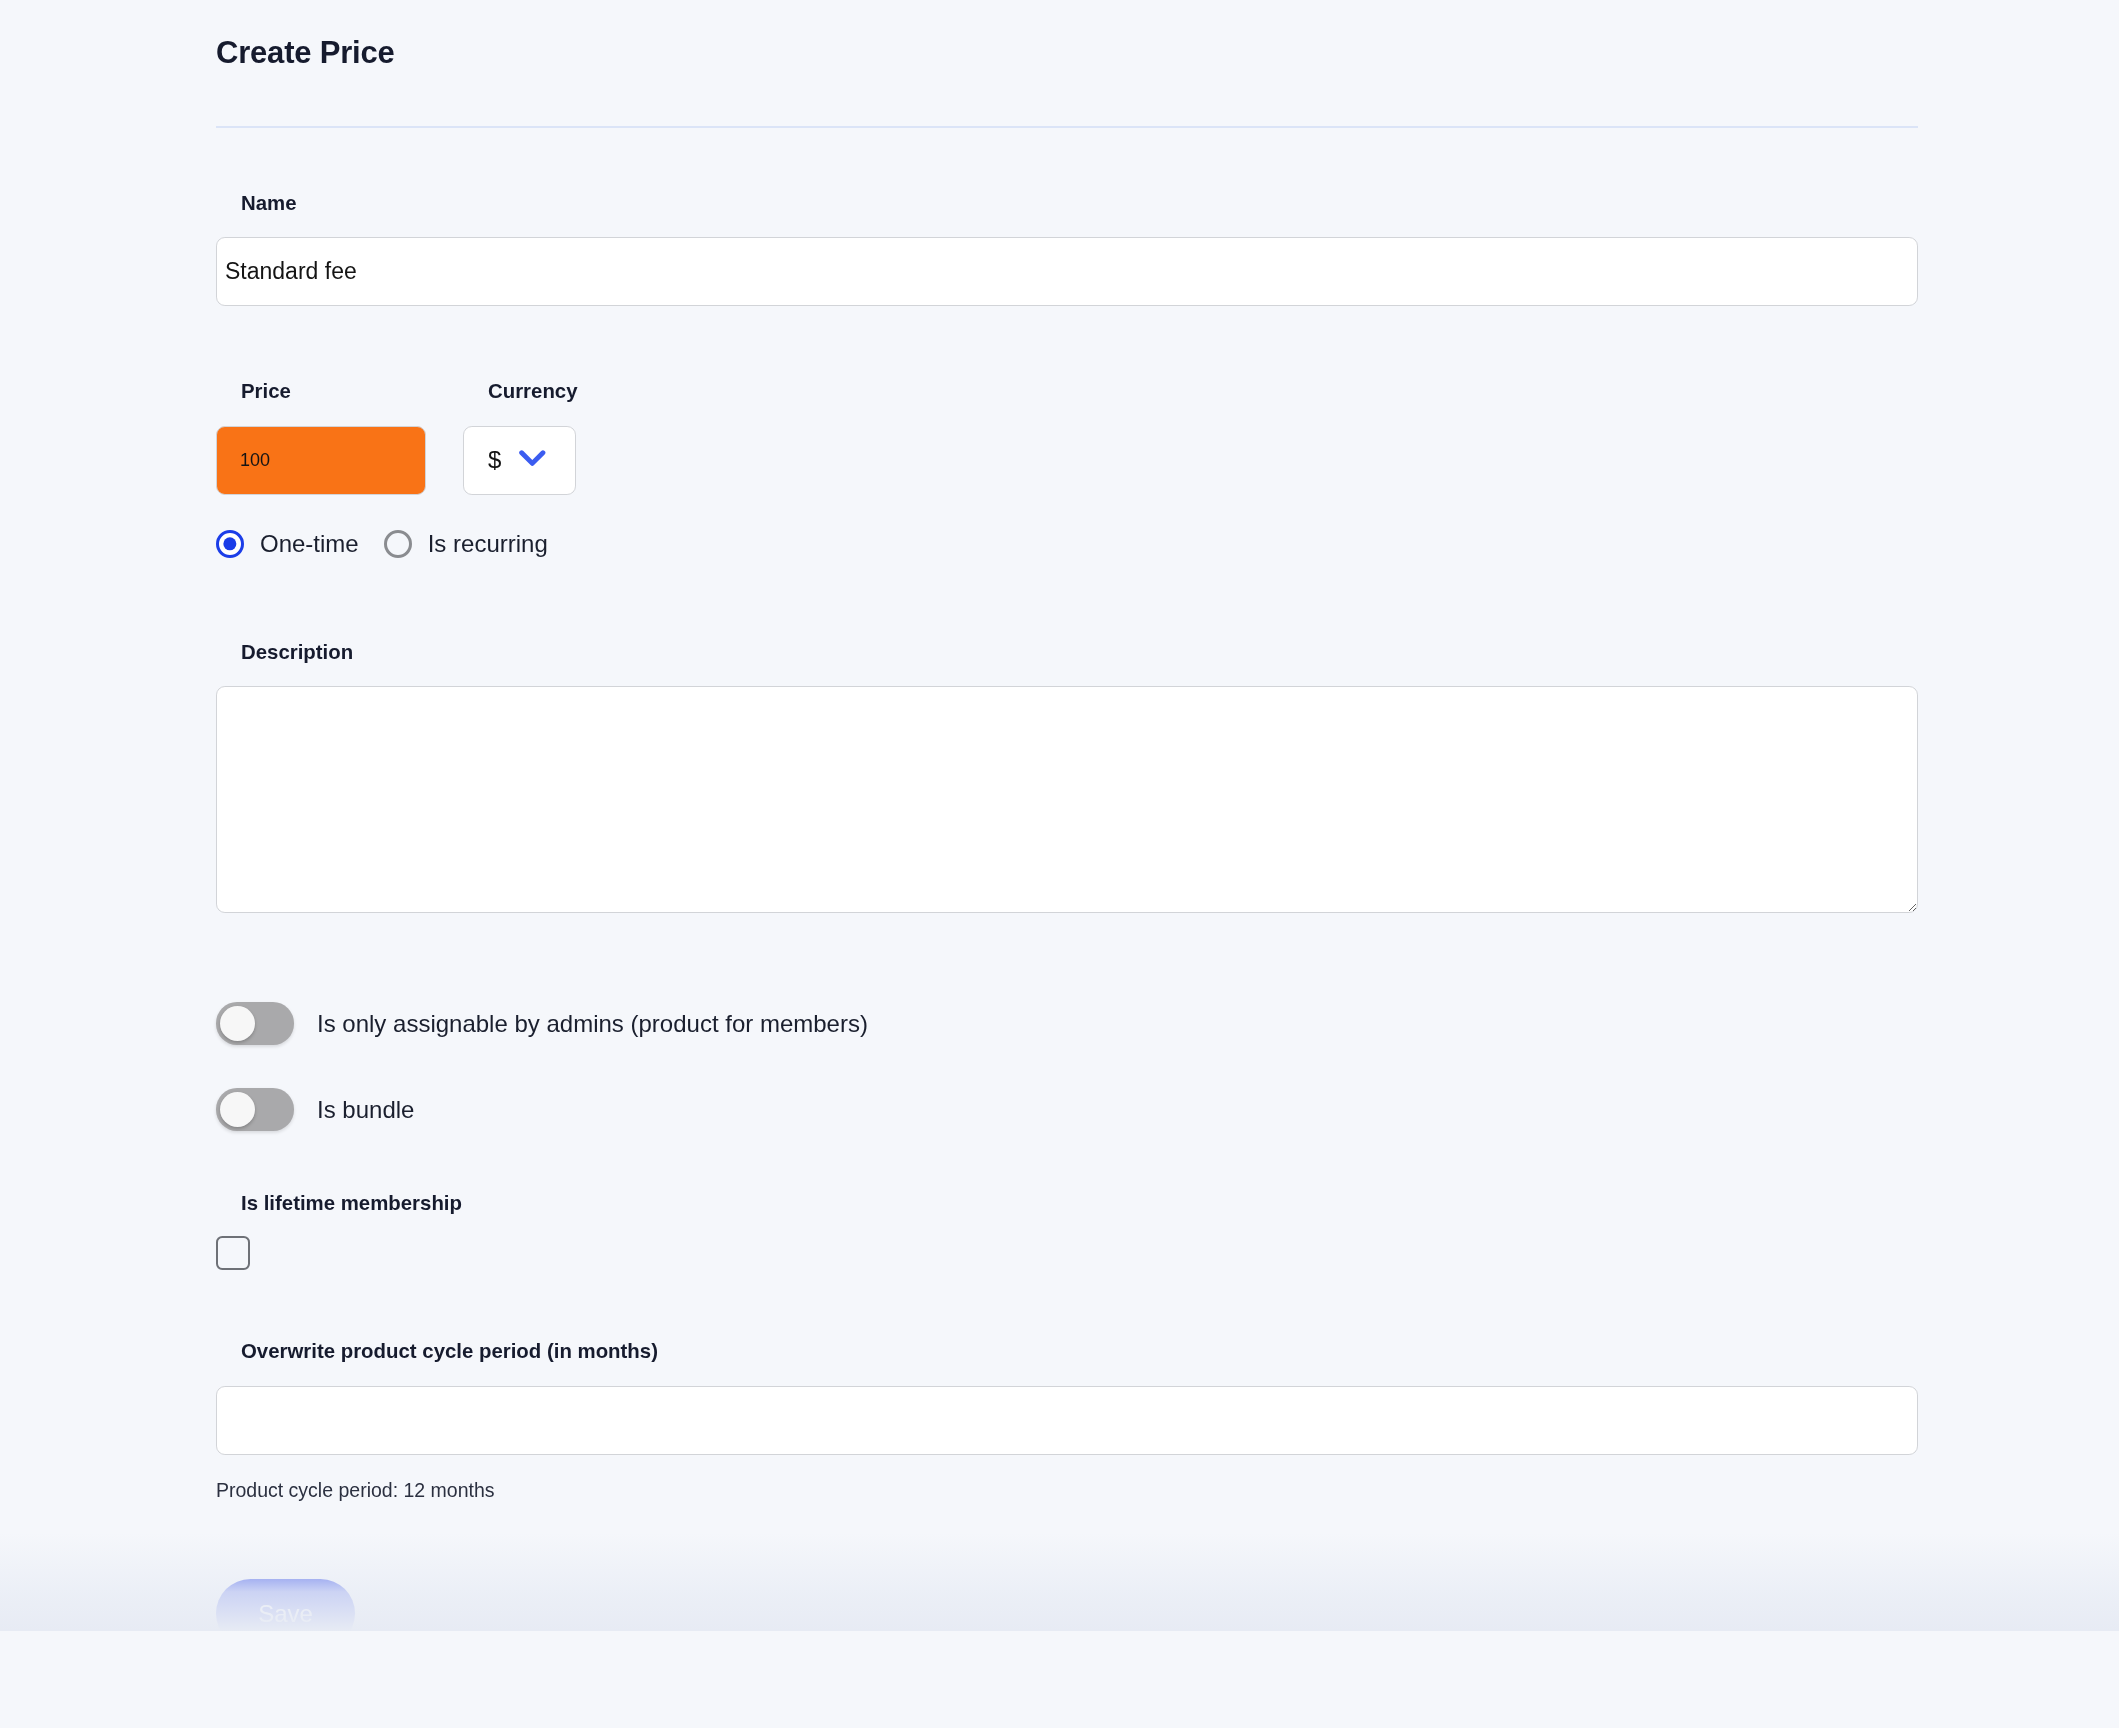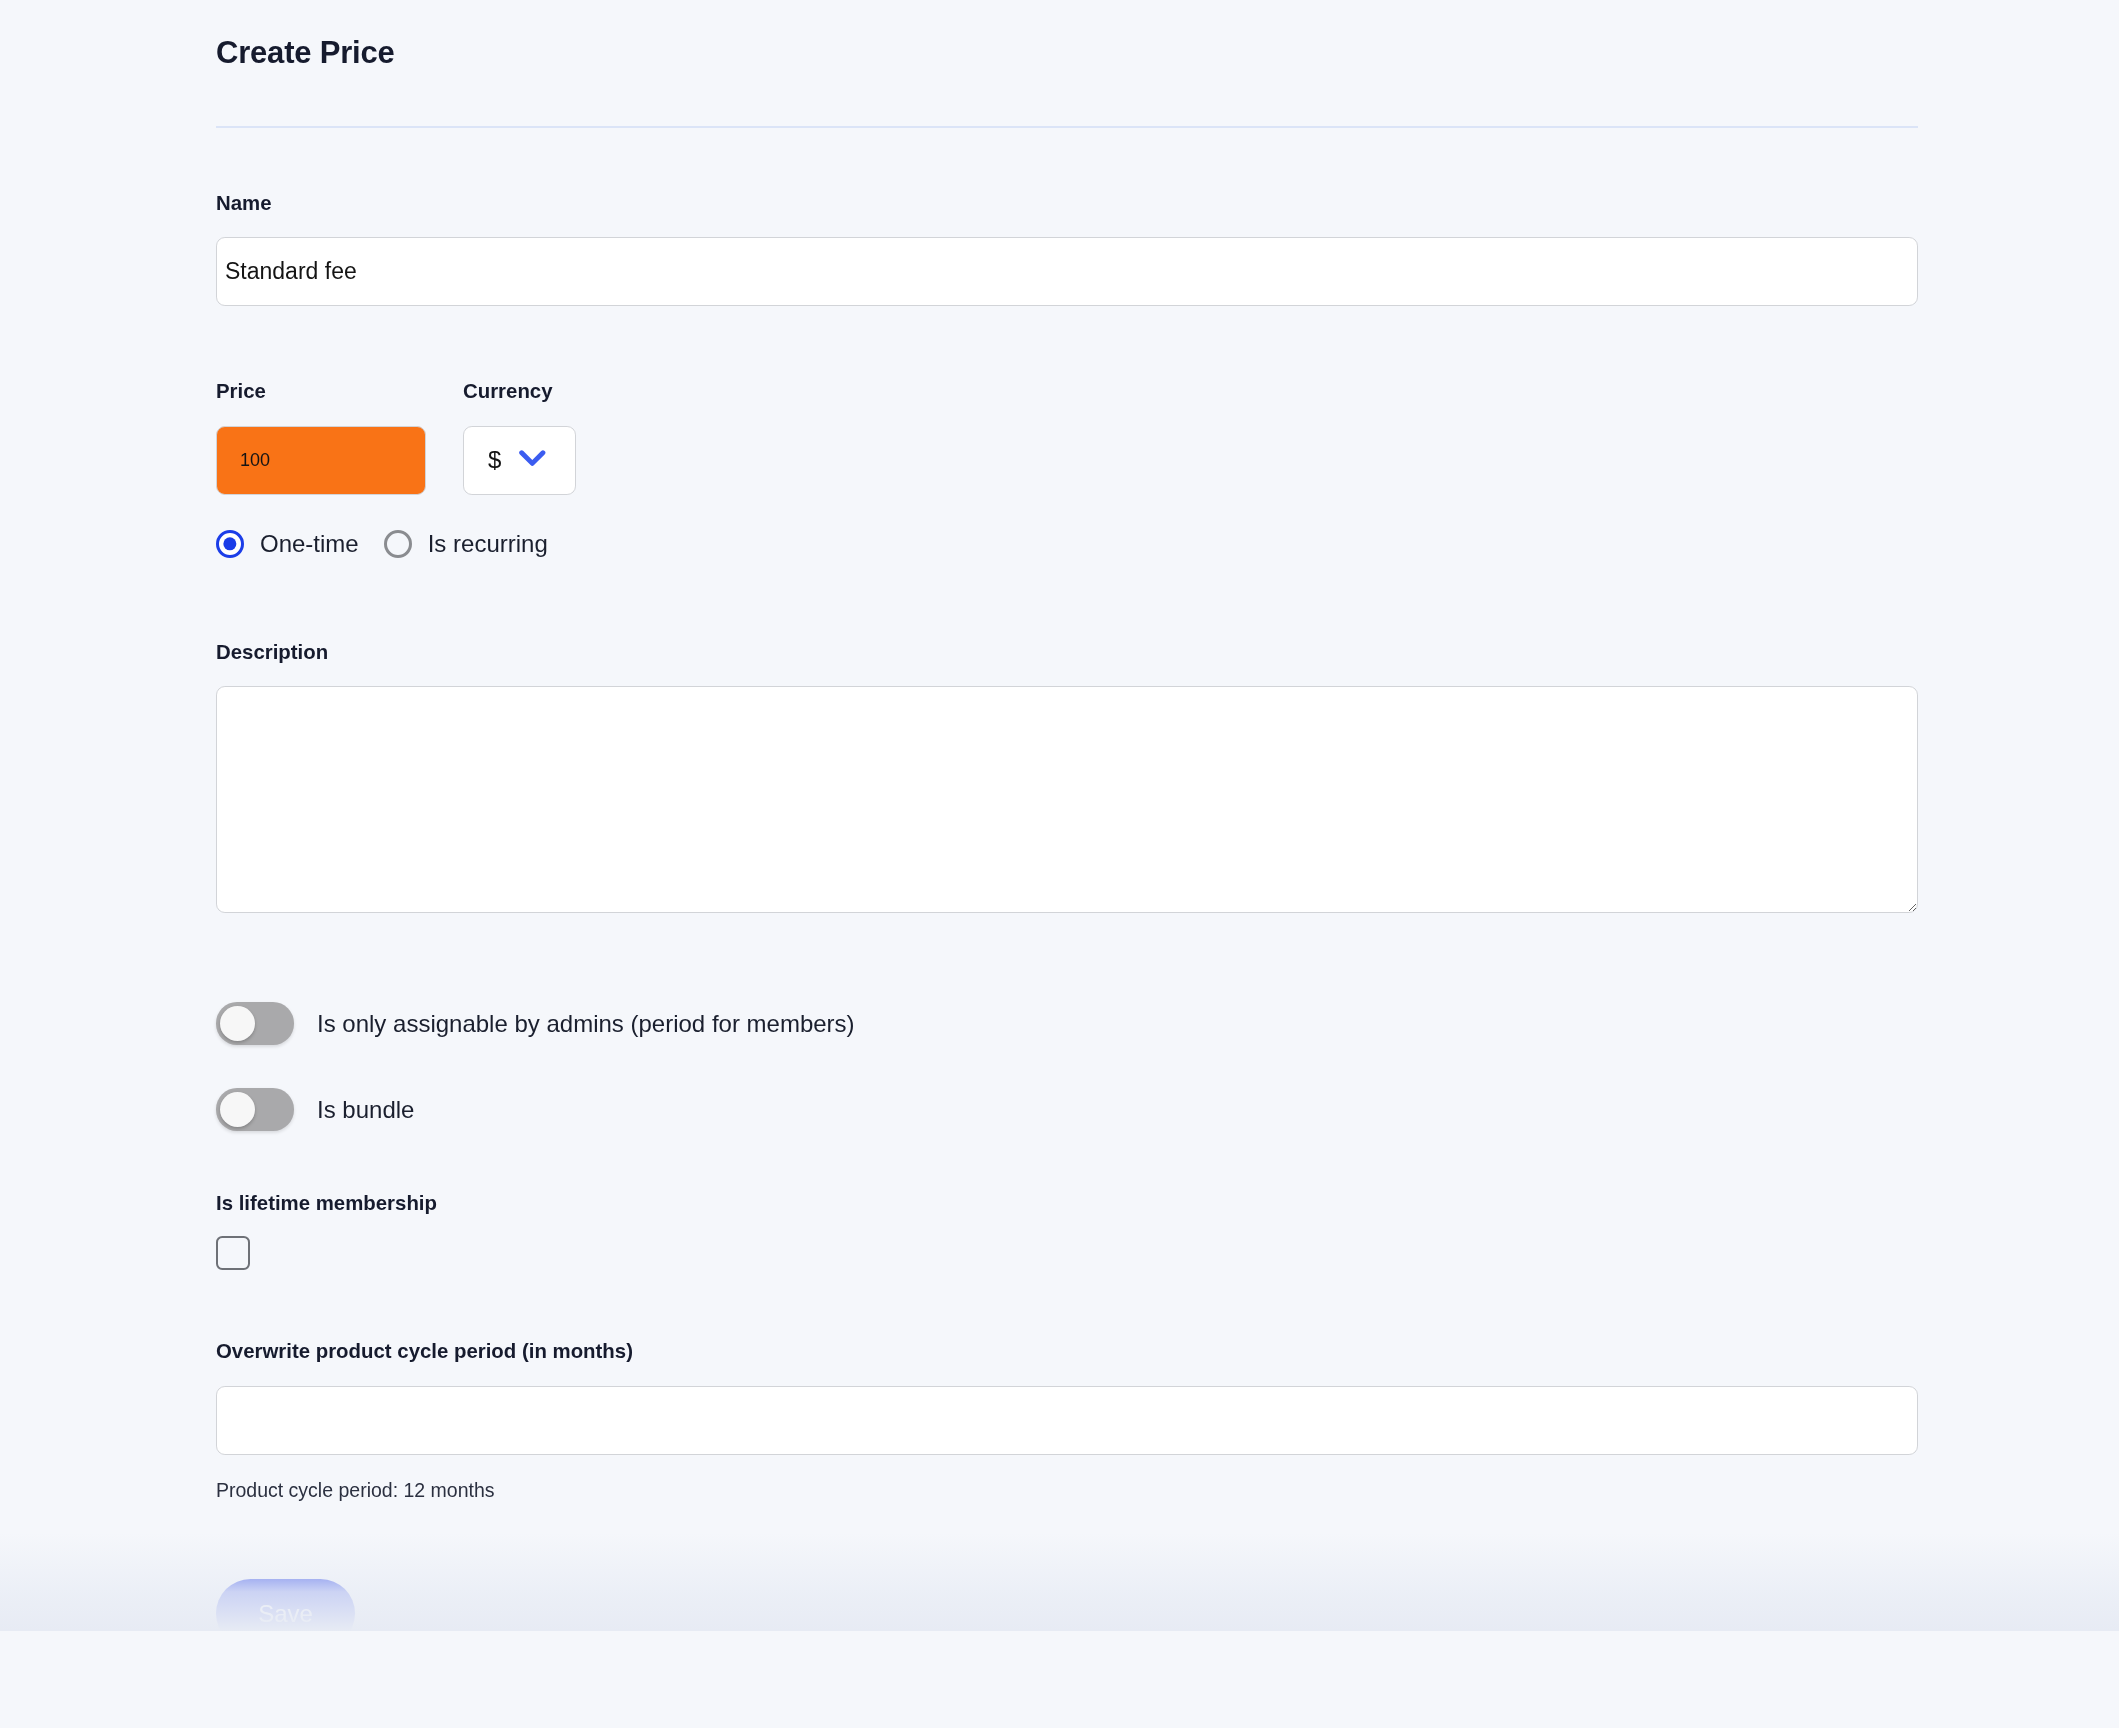--- a/index.html
+++ b/index.html
@@ -46,20 +46,21 @@
     height: 1.8px;
     width: 1702px;
     background: #dbe4f7;
   }
 
   .field-label {
     font-size: 20.4px;
     font-weight: 700;
     color: #161b2e;
     line-height: 1.25;
+    margin-left: 25px;
   }
 
   .text-input {
     display: block;
     width: 1702px;
     height: 69px;
     margin-top: 21px;
     padding: 0 8px;
     font-family: "Liberation Sans", sans-serif;
     font-size: 23px;
@@ -290,21 +291,21 @@
     <div class="row-description">
       <div class="field-label">Description</div>
       <textarea class="textarea-desc" style=""></textarea>
     </div>
 
     
     <div class="toggle-row first">
       <div class="toggle">
         <span class="knob"></span>
       </div>
-      <span class="toggle-label">Is only assignable by admins (period for members)</span>
+      <span class="toggle-label">Is only assignable by admins (product for members)</span>
     </div>
 
     
     <div class="toggle-row second">
       <div class="toggle">
         <span class="knob"></span>
       </div>
       <span class="toggle-label">Is bundle</span>
     </div>
 

